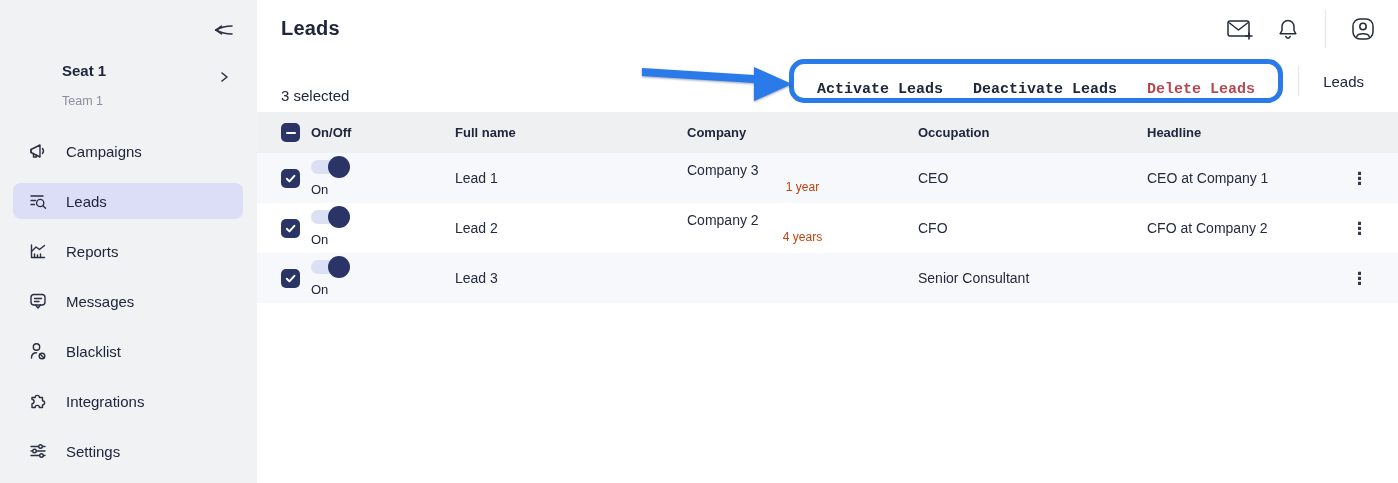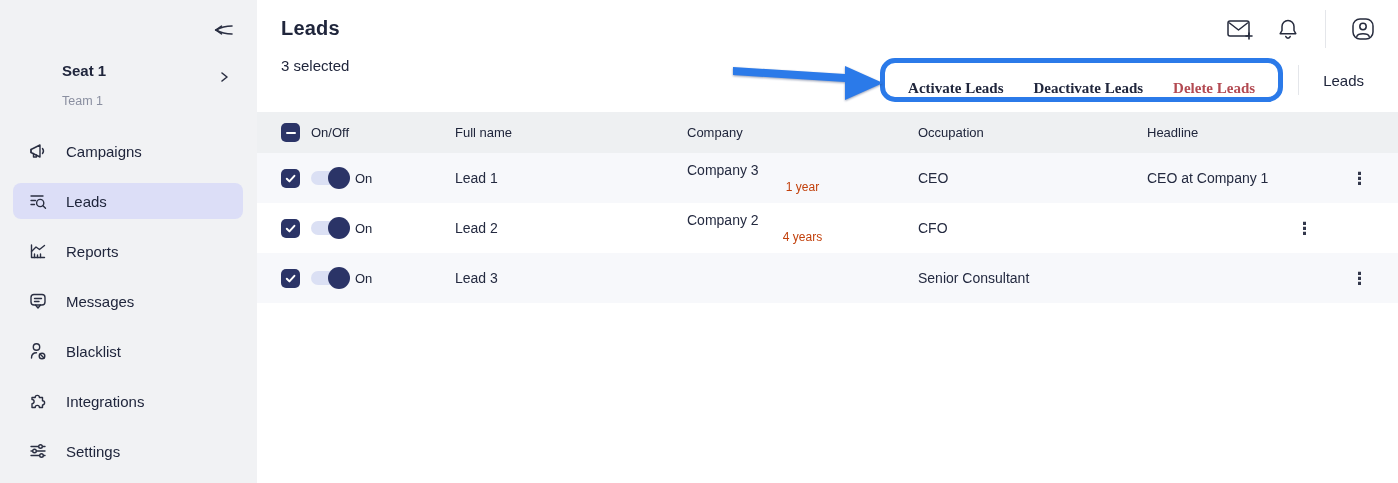--- a/index.html
+++ b/index.html
@@ -26,40 +26,40 @@
 
   
   .top-header { height:57px; display:flex; align-items:center; padding:0 20px 0 24px; }
   .page-title { font-size:20px; font-weight:700; letter-spacing:.2px; }
   .header-right { margin-left:auto; display:flex; align-items:center; }
   .hicon { width:30px; height:30px; display:flex; align-items:center; justify-content:center; cursor:pointer; }
   .hicon + .hicon { margin-left:18px; }
   .vdiv { width:1px; height:38px; background:#e4e6ea; margin:0 22px; }
 
   
-  .selection-bar { height:47px; display:flex; align-items:flex-start; padding:0 20px 0 24px;gap:28px; }
+  .selection-bar { height:47px; display:flex; align-items:flex-end; padding:0 20px 0 24px;gap:28px; }
   .selected-count { font-size:15px; color:#20263c; }
   .sel-right { margin-left:auto; display:flex; align-items:center; }
   .annot-arrow { margin-right:-5px; filter:drop-shadow(0 1.5px 1px rgba(20,40,90,.45)); position:relative; z-index:2; }
   .annot-box { display:flex; align-items:center; border:5px solid #2b7ae9; border-radius:15px; background:#fff; height:44px; padding:0 8px; }
-  .action-btn { background:none; border:none; font-family:Liberation Serif, serif; font-size:15px; font-weight:600; color:#20263c; padding:0 15px; cursor:pointer;margin-top:16px; }
+  .action-btn { background:none; border:none; font-family:Liberation Mono, monospace; font-size:15px; font-weight:600; color:#20263c; padding:0 15px; cursor:pointer;margin-top:16px; }
   .action-btn.danger { color:#b34a52; }
   .cancel-div { width:1px; height:30px; background:#e4e6ea; margin:0 16px 0 15px; }
   .cancel-btn { background:none; border:none; font-family:inherit; font-size:15px; color:#20263c; padding:0 8px; margin-right:6px; cursor:pointer; }
 
   
   .leads-table { margin-top:8px; }
   .t-row { display:grid; grid-template-columns:54px 144px 232px 231px 229px 196px 1fr; align-items:center; }
-  .t-head { height:41px; background:#eef0f2; font-size:13px; font-weight:400; color:#20263c; }
+  .t-head { height:41px; background:#eef0f2; font-size:13px; font-weight:700; color:#20263c; }
   .t-body .t-row { height:50px; font-size:14px; color:#242a40; }
   .t-body .t-row:nth-child(odd) { background:#f7f8fb; }
   .t-body .t-row:nth-child(even) { background:#fff; }
   .cell-select { padding-left:24px; }
   .checkbox { width:19px; height:19px; border-radius:5px; background:#2b3467; display:flex; align-items:center; justify-content:center; cursor:pointer; }
-  .onoff-cell { display:flex; gap:8px; }
+  .onoff-cell { display:flex; gap:8px;flex-direction:column; }
   .toggle { position:relative; width:36px; height:14px; border-radius:7px; background:#dbe0f4; cursor:pointer; }
   .toggle .knob { position:absolute; right:-3px; top:-4px; width:22px; height:22px; border-radius:50%; background:#2b3467; }
   .toggle-label { font-size:13px; color:#20263c; }
   .company-cell .c-main { font-size:14px; color:#242a40; }
   .company-cell .c-sub { font-size:12px; color:#c2410c; margin-top:2px;text-align:center; }
   .cell-actions { display:flex; justify-content:flex-end; padding-right:24px; }
   .kebab { font-size:17px; font-weight:700; color:#33384c; letter-spacing:0; line-height:1; cursor:pointer; padding:4px 6px; }
 </style>
 </head>
 <body>
@@ -276,20 +276,21 @@
                 <span class="knob"></span>
               </span>
             <span class="toggle-label">On</span>
           </div>
           <div>Lead 2</div>
           <div class="company-cell">
             <div class="c-main">Company 2</div>
             <div class="c-sub">4 years</div>
           </div>
           <div>CFO</div>
+          <div>CFO at Company 2</div>
           <div class="cell-actions">
               <span class="kebab">⋮</span>
             </div>
         </div>
 
         <div class="t-row">
           <div class="cell-select">
             <span class="checkbox">
               <svg width="13" height="13" viewBox="0 0 13 13">
                   <path d="M2.8,6.8 L5.4,9.4 L10.4,3.8" fill="none" stroke="#fff" stroke-width="2" stroke-linecap="round" stroke-linejoin="round"></path>

